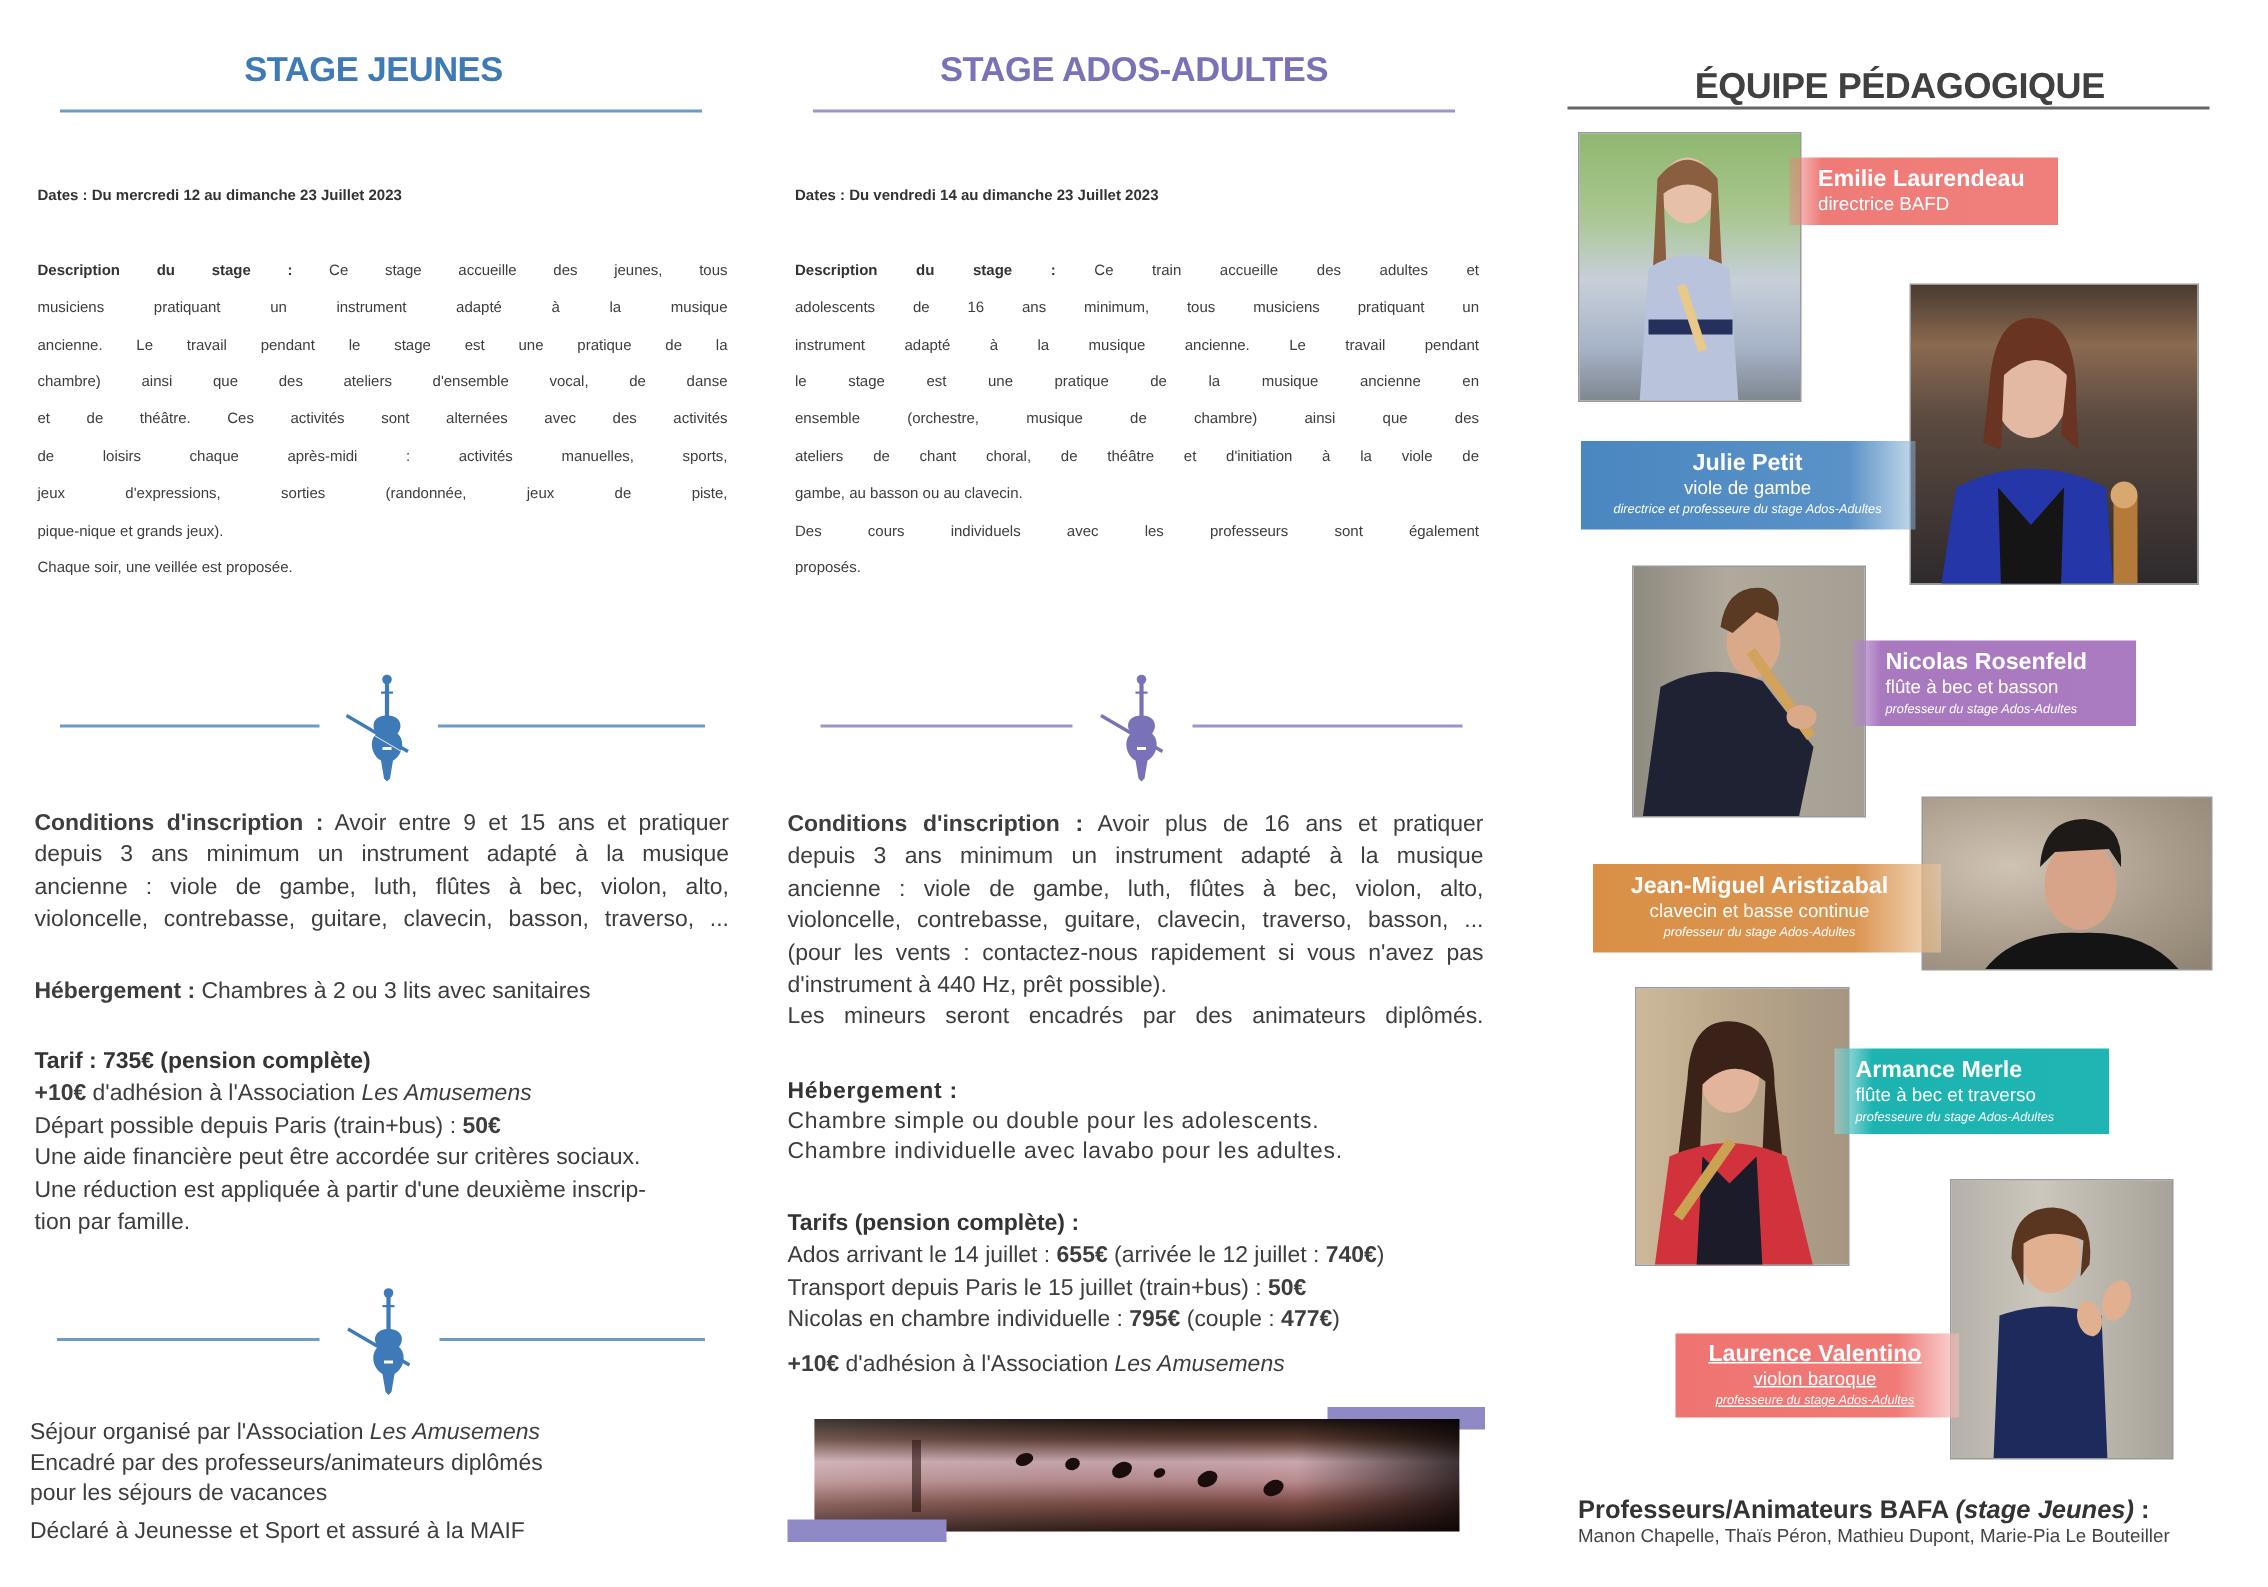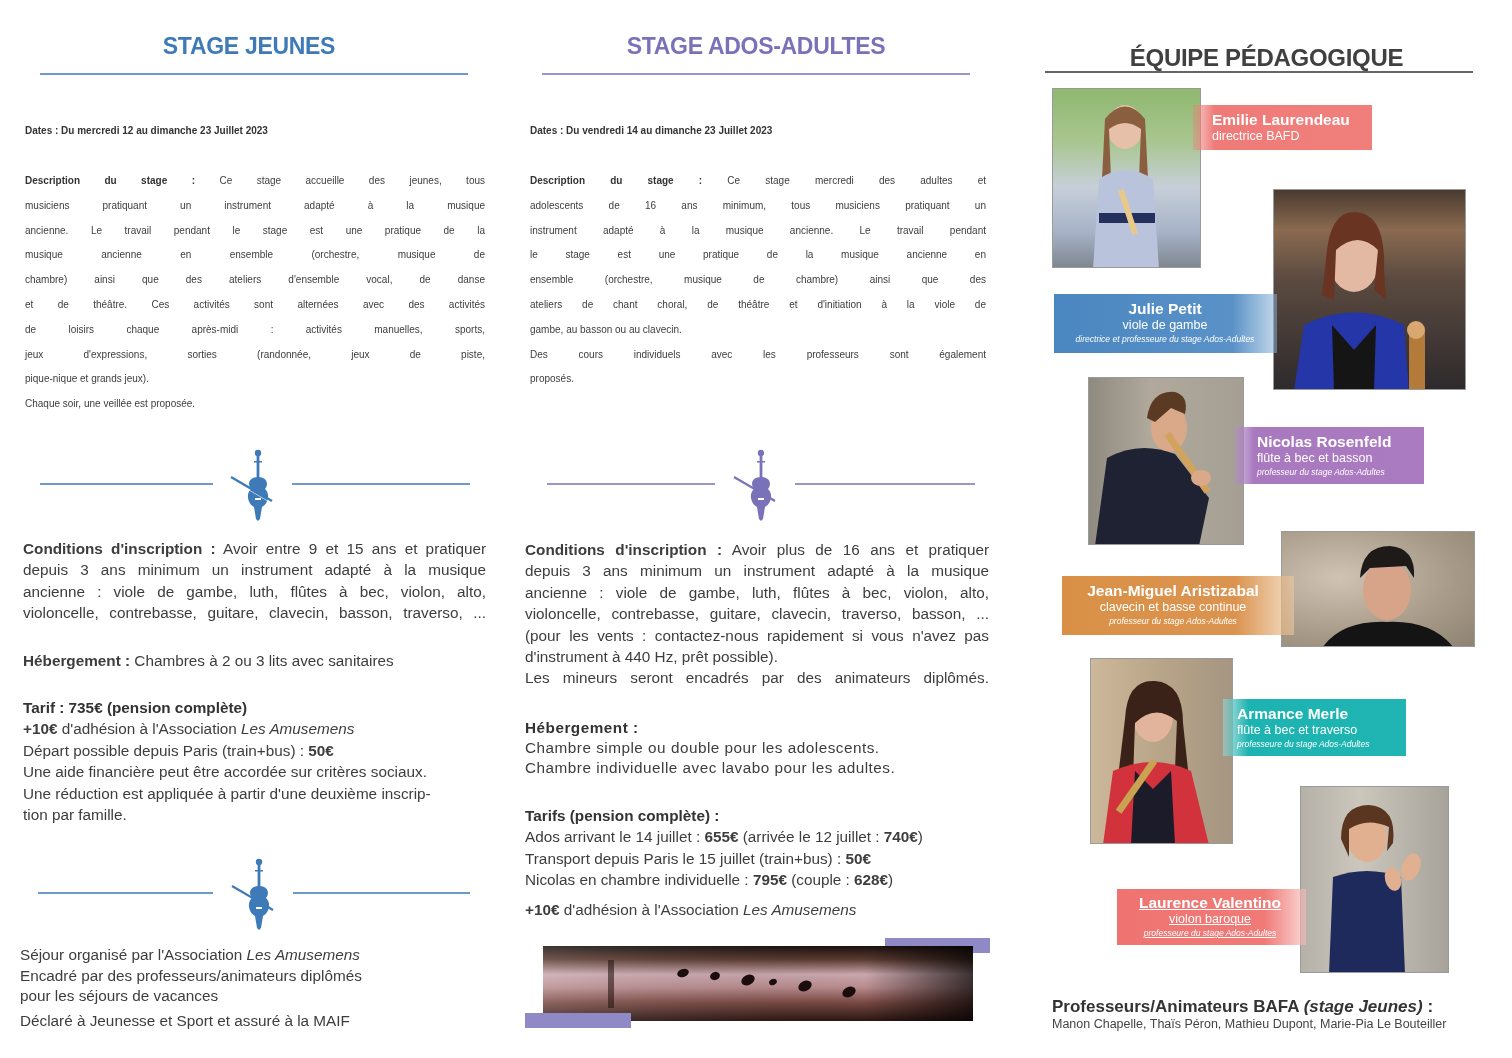--- a/index.html
+++ b/index.html
@@ -47,21 +47,20 @@
   <div class="rule" style="left:40px; width:428px; top:73px; background:#6f9ac8;"></div>
 
   <div class="txt" style="left:25px; width:460px; top:119px; font-weight:bold; color:#333;">
     <span>Dates : Du mercredi 12 au dimanche 23 Juillet 2023</span>
   </div>
 
   <div class="txt" style="left:25px; width:460px; top:169px;">
     <span class="just"><b>Description du stage :</b><span> Ce stage accueille des jeunes, tous</span></span>
     <span class="just">musiciens pratiquant un instrument adapté à la musique</span>
     <span class="just">ancienne. Le travail pendant le stage est une pratique de la</span>
-    <span class="just">musique ancienne en ensemble (orchestre, musique de</span>
     <span class="just">chambre) ainsi que des ateliers d'ensemble vocal, de danse</span>
     <span class="just">et de théâtre. Ces activités sont alternées avec des activités</span>
     <span class="just">de loisirs chaque après-midi : activités manuelles, sports,</span>
     <span class="just">jeux d'expressions, sorties (randonnée, jeux de piste,</span>
     <span class="line">pique-nique et grands jeux).</span>
     <span class="line">Chaque soir, une veillée est proposée.</span>
   </div>
 
   <div class="divider" style="left:40px; width:430px; top:441px;">
     <div class="dl" style="left:0; width:173px; background:#6f9ac8;"></div>
@@ -124,21 +123,21 @@
 
 <div>
   <div class="col-title" style="left:545px; width:422px; top:33px; color:#7a72b8;">STAGE ADOS-ADULTES</div>
   <div class="rule" style="left:542px; width:428px; top:73px; background:#9b96c8;"></div>
 
   <div class="txt" style="left:530px; width:456px; top:119px; font-weight:bold; color:#333;">
     <span>Dates : Du vendredi 14 au dimanche 23 Juillet 2023</span>
   </div>
 
   <div class="txt" style="left:530px; width:456px; top:169px;">
-    <span class="just"><b>Description du stage :</b><span> Ce stage mercredi des adultes et</span></span>
+    <span class="just"><b>Description du stage :</b><span> Ce train accueille des adultes et</span></span>
     <span class="just">adolescents de 16 ans minimum, tous musiciens pratiquant un</span>
     <span class="just">instrument adapté à la musique ancienne. Le travail pendant</span>
     <span class="just">le stage est une pratique de la musique ancienne en</span>
     <span class="just">ensemble (orchestre, musique de chambre) ainsi que des</span>
     <span class="just">ateliers de chant choral, de théâtre et d'initiation à la viole de</span>
     <span class="line">gambe, au basson ou au clavecin.</span>
     <span class="just">Des cours individuels avec les professeurs sont également</span>
     <span class="line">proposés.</span>
   </div>
 
@@ -170,21 +169,21 @@
   <div class="txtL" style="left:525px; width:464px; top:718px; line-height:20px; letter-spacing:0.5px;">
     <span class="line bold">Hébergement :</span>
     <span class="line">Chambre simple ou double pour les adolescents.</span>
     <span class="line">Chambre individuelle avec lavabo pour les adultes.</span>
   </div>
 
   <div class="txtL" style="left:525px; width:464px; top:805px;">
     <span class="line bold">Tarifs (pension complète) :</span>
     <span class="line"><span>Ados arrivant le 14 juillet : </span><b>655€</b><span> (arrivée le 12 juillet : </span><b>740€</b><span>)</span></span>
     <span class="line"><span>Transport depuis Paris le 15 juillet (train+bus) : </span><b>50€</b></span>
-    <span class="line"><span>Nicolas en chambre individuelle : </span><b>795€</b><span> (couple : </span><b>628€</b><span>)</span></span>
+    <span class="line"><span>Nicolas en chambre individuelle : </span><b>795€</b><span> (couple : </span><b>477€</b><span>)</span></span>
     <span class="line" style="margin-top:8px;"><b>+10€</b><span> d'adhésion à l'Association </span><span class="it">Les Amusemens</span></span>
   </div>
 
   <div class="abs" style="left:885px; top:938px; width:105px; height:15px; background:#8f89c6;"></div>
   <div class="flute-img" style="left:543px; top:946px; width:430px; height:75px; background:linear-gradient(180deg,#1b1210 0%,#5a3a30 18%,#c9a7ad 38%,#b88b8e 55%,#7a4a44 75%,#2a1612 100%);">
     <svg width="430" height="75" viewBox="0 0 430 75">
       <rect x="0" y="0" width="430" height="75" fill="url(#fade)"></rect>
       <defs>
         <linearGradient id="fade" x1="0" x2="1" y1="0" y2="0">
           <stop offset="0" stop-color="#ffffff" stop-opacity="0.15"></stop>

